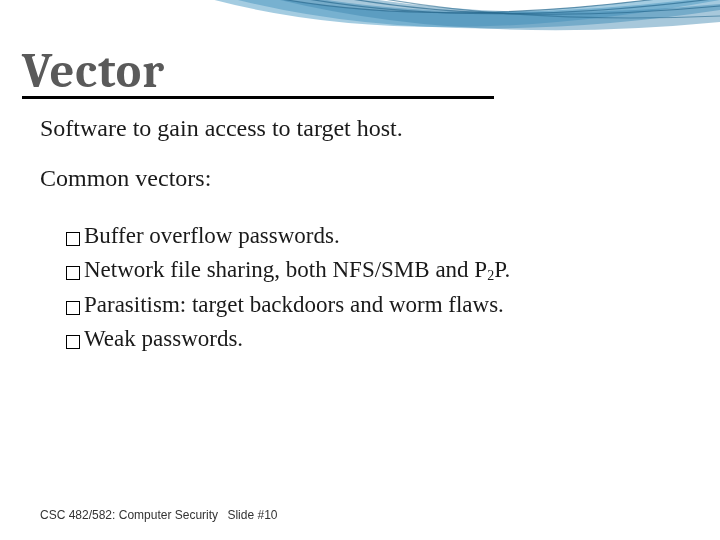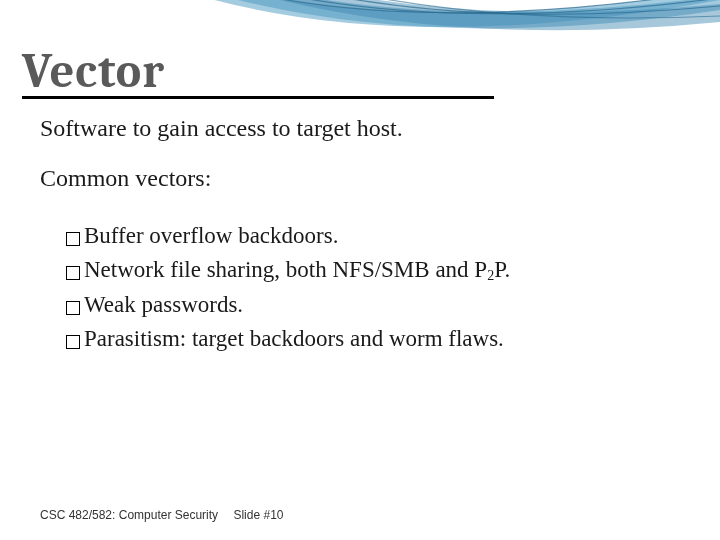--- a/index.html
+++ b/index.html
@@ -10,21 +10,21 @@
 .underline{position:absolute;top:96px;left:22px;width:472px;height:3px;background:#000}
 .body-text{position:absolute;top:112px;left:40px;right:40px}
 .line1{font-size:24px;color:#1a1a1a;line-height:1.35;margin-bottom:18px}
 .line2{font-size:24px;color:#1a1a1a;line-height:1.35;margin-bottom:24px}
 .bullets{margin-left:26px;margin-top:2px}
 .bullet{font-size:23px;color:#1a1a1a;line-height:1.5;display:flex;align-items:baseline}
 .bullet-marker{display:inline-block;width:14px;height:14px;border:1.5px solid #000;margin-right:4px;flex-shrink:0;position:relative;top:3px}
 .bullet-text{display:inline}
 .sub{font-size:14px;vertical-align:baseline;position:relative;top:3px}
 .footer{position:absolute;bottom:18px;left:40px;font-family:Arial,sans-serif;font-size:12px;color:#333}
-.footer-course{margin-right:12px}
+.footer-course{margin-right:6px}
 </style>
 </head>
 <body>
 
 <div class="swoosh">
 <svg viewBox="0 0 720 100" preserveAspectRatio="none">
 <path d="M 200 -20 Q 400 40 720 -10 L 720 0 Q 410 56 200 -4 Z" fill="#5aa3c9" opacity="0.55"></path>
 <path d="M 230 -20 Q 430 34 720 -4 L 720 10 Q 440 52 230 -2 Z" fill="#4a96bf" opacity="0.5"></path>
 <path d="M 280 -20 Q 460 28 720 4 L 720 22 Q 470 46 280 0 Z" fill="#3b86b0" opacity="0.45"></path>
 <path d="M 200 -20 Q 400 40 720 -10" fill="none" stroke="#2a6a8f" stroke-width="1.2" opacity="0.7"></path>
@@ -36,33 +36,33 @@
 
 <h1 class="title">Vector</h1>
 <div class="underline"></div>
 
 <div class="body-text">
   <div class="line1">Software to gain access to target host.</div>
   <div class="line2">Common vectors:</div>
   <div class="bullets">
     <div class="bullet">
         <span class="bullet-marker"></span>
-        <span class="bullet-text">Buffer overflow backdoors.</span>
+        <span class="bullet-text">Buffer overflow passwords.</span>
       </div>
     <div class="bullet">
         <span class="bullet-marker"></span>
         <span class="bullet-text">Network file sharing, both NFS/SMB and P<span class="sub">2</span>P.</span>
       </div>
     <div class="bullet">
         <span class="bullet-marker"></span>
-        <span class="bullet-text">Weak passwords.</span>
+        <span class="bullet-text">Parasitism: target backdoors and worm flaws.</span>
       </div>
     <div class="bullet">
         <span class="bullet-marker"></span>
-        <span class="bullet-text">Parasitism: target backdoors and worm flaws.</span>
+        <span class="bullet-text">Weak passwords.</span>
       </div>
   </div>
 </div>
 
 <div class="footer">
   <span class="footer-course">CSC 482/582: Computer Security</span>
   <span>Slide #10</span>
 </div>
 
 </body></html>

